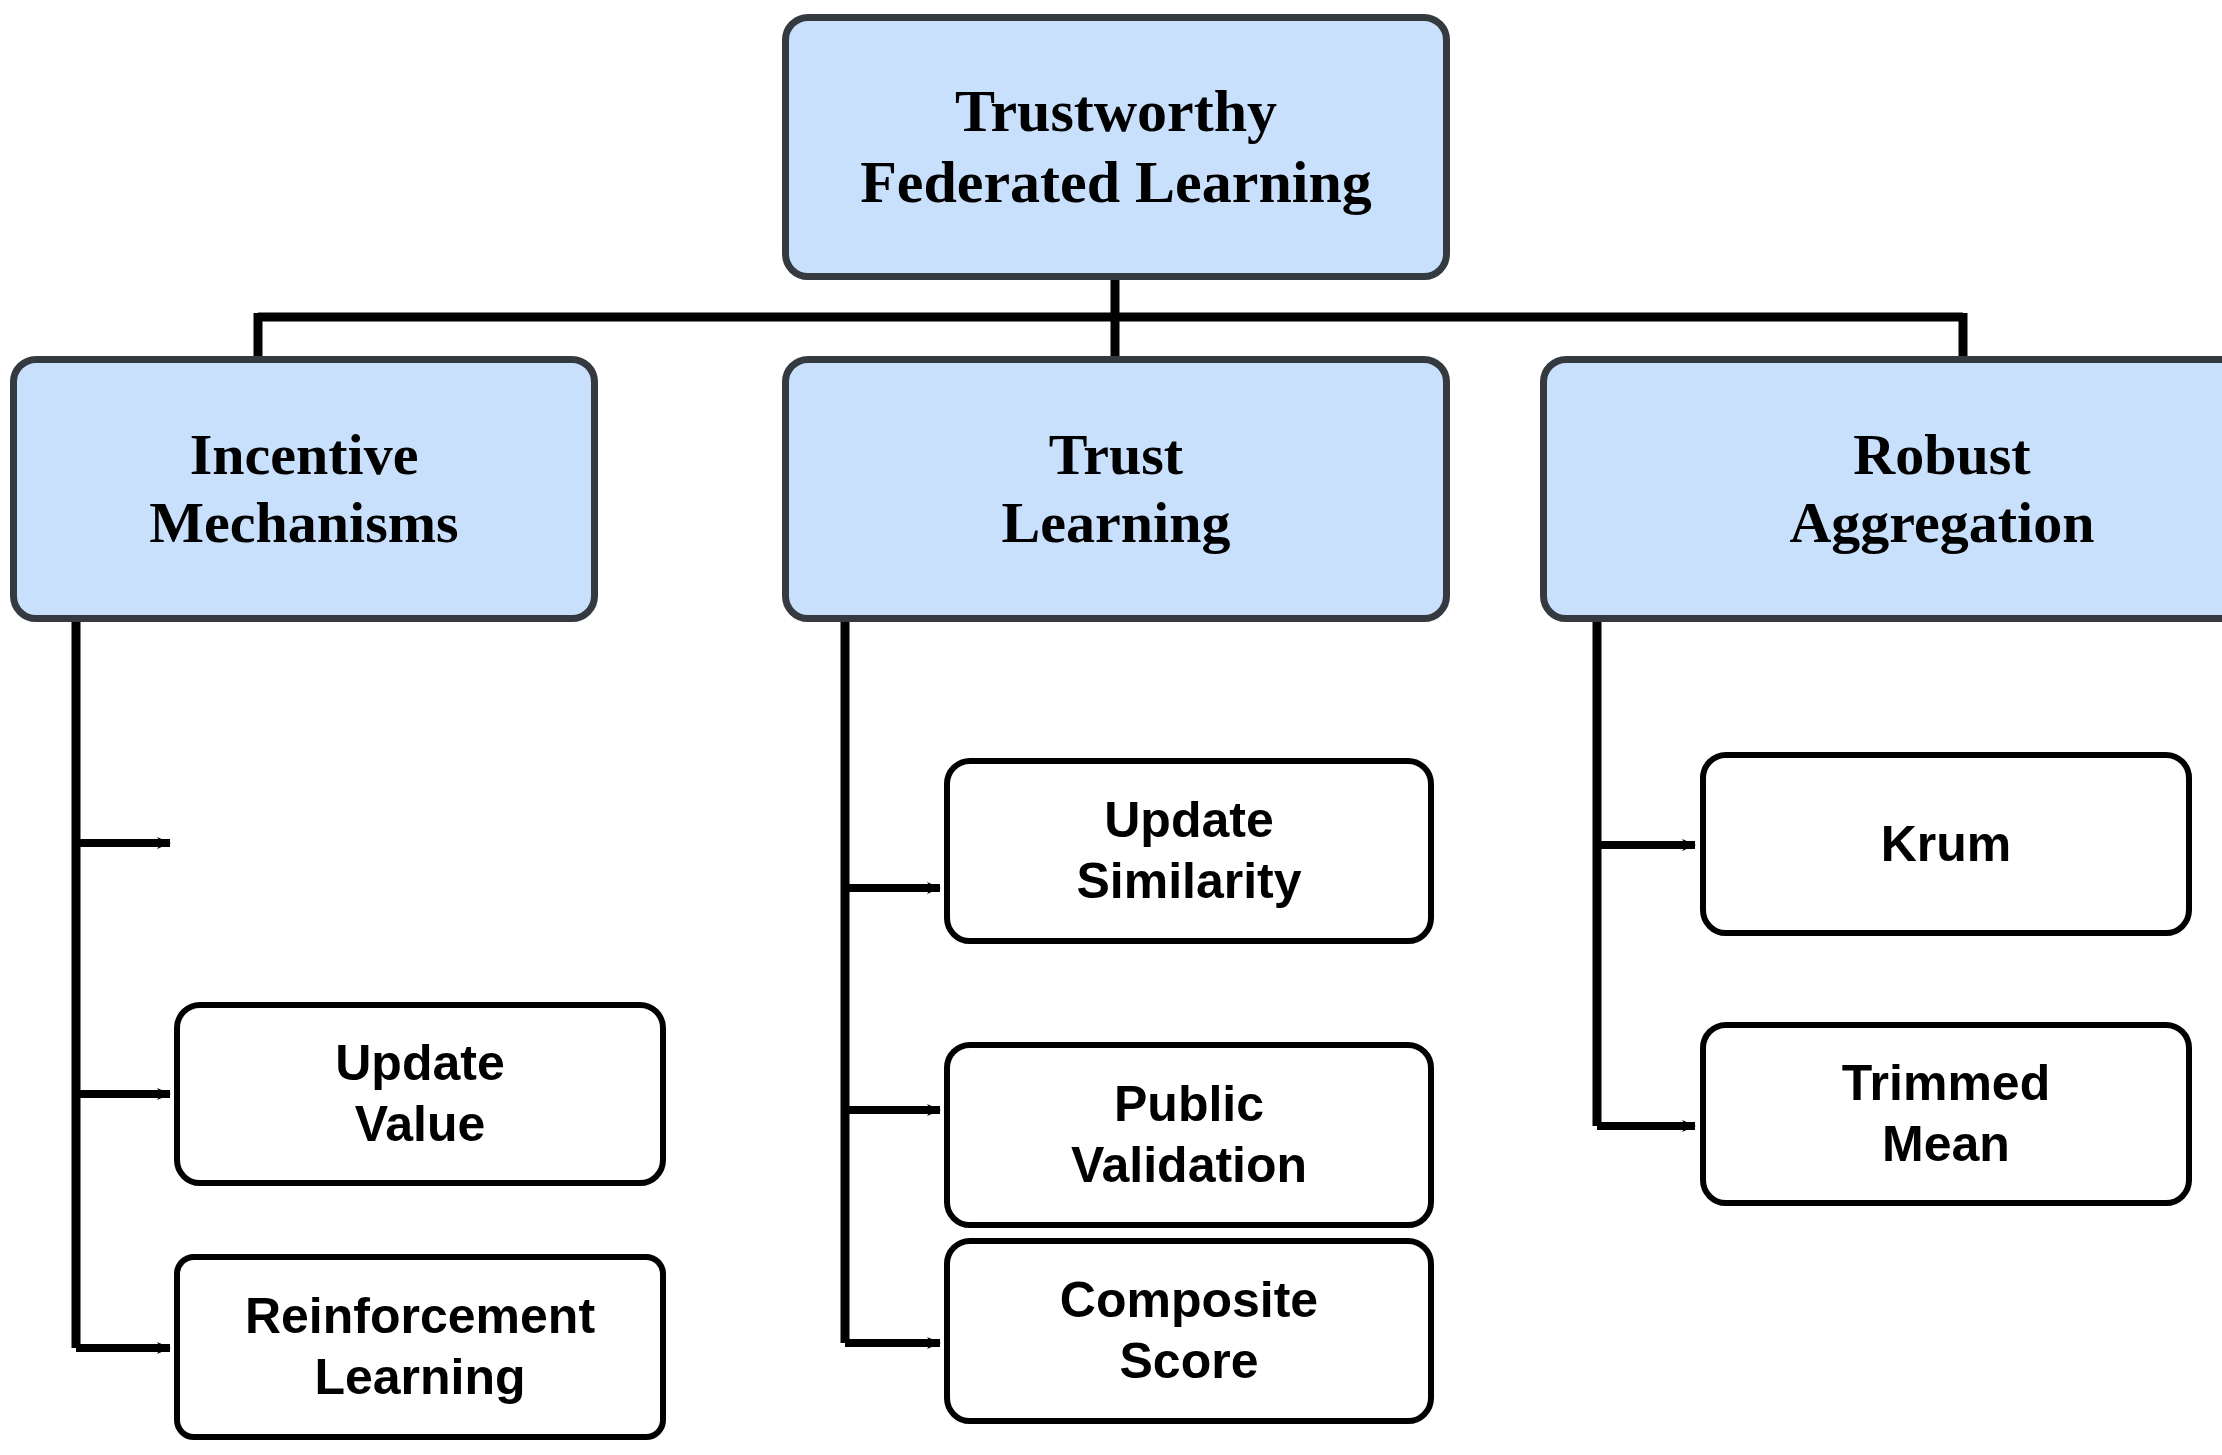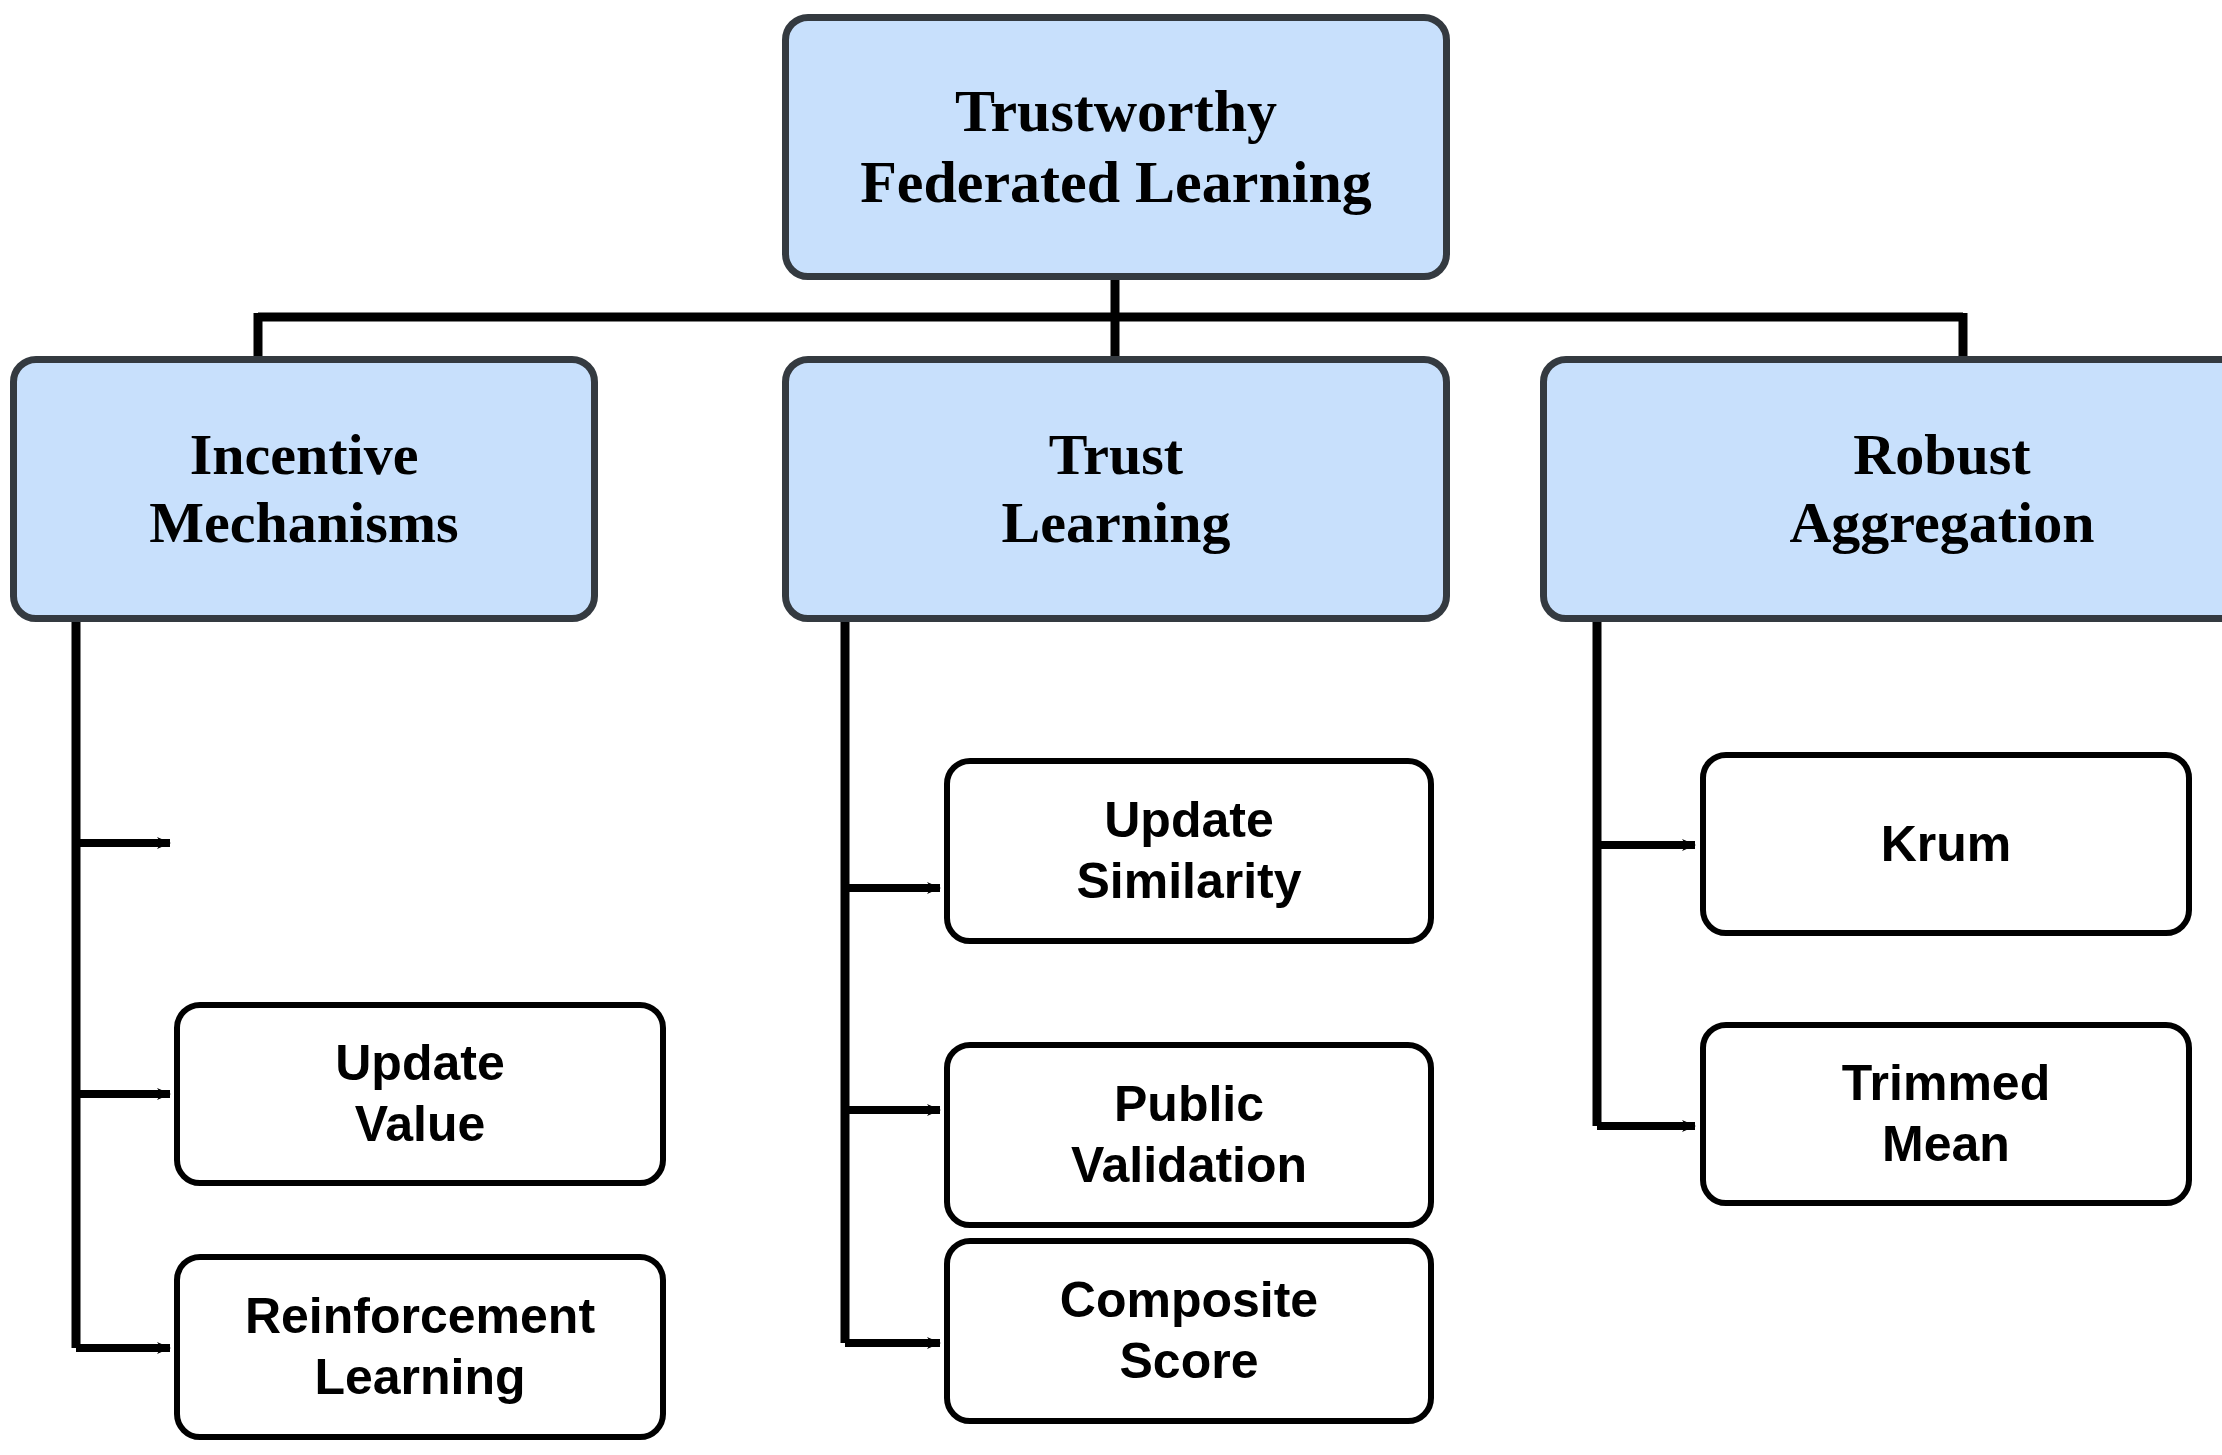--- a/index.html
+++ b/index.html
@@ -100,21 +100,21 @@
     <span class="node-line">Incentive</span>
     <span class="node-line">Mechanisms</span>
   </div>
 
 
   <div class="node node-leaf" style="left:174px; top:1002px; width:492px; height:184px;">
     <span class="node-line">Update</span>
     <span class="node-line">Value</span>
   </div>
 
-  <div class="node node-leaf" style="left:174px; top:1254px; width:492px; height:186px;">
+  <div class="node node-leaf" style="left:174px; top:1254px; width:492px; height:186px;border-radius:20px;">
     <span class="node-line">Reinforcement</span>
     <span class="node-line">Learning</span>
   </div>
 
   <div class="node node-branch" style="left:782px; top:356px; width:668px; height:266px;">
     <span class="node-line">Trust</span>
     <span class="node-line">Learning</span>
   </div>
 
   <div class="node node-leaf" style="left:944px; top:758px; width:490px; height:186px;">

